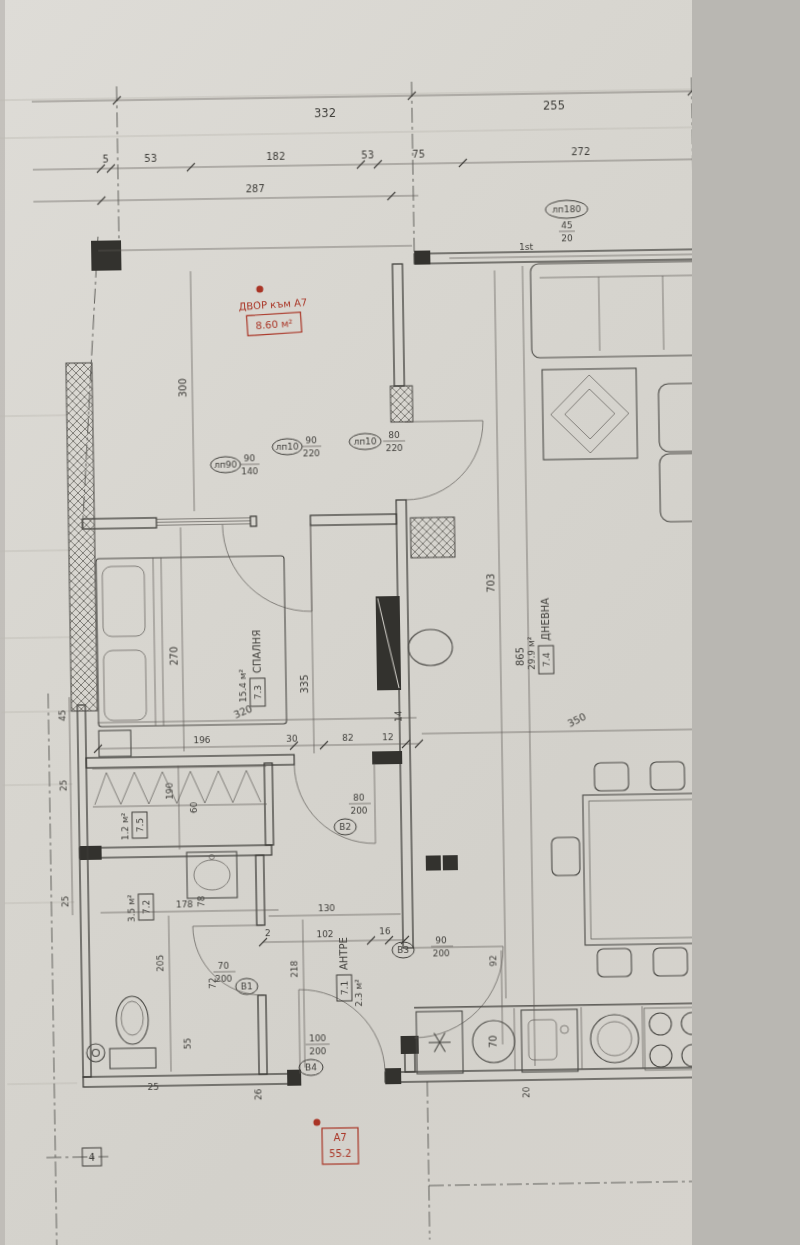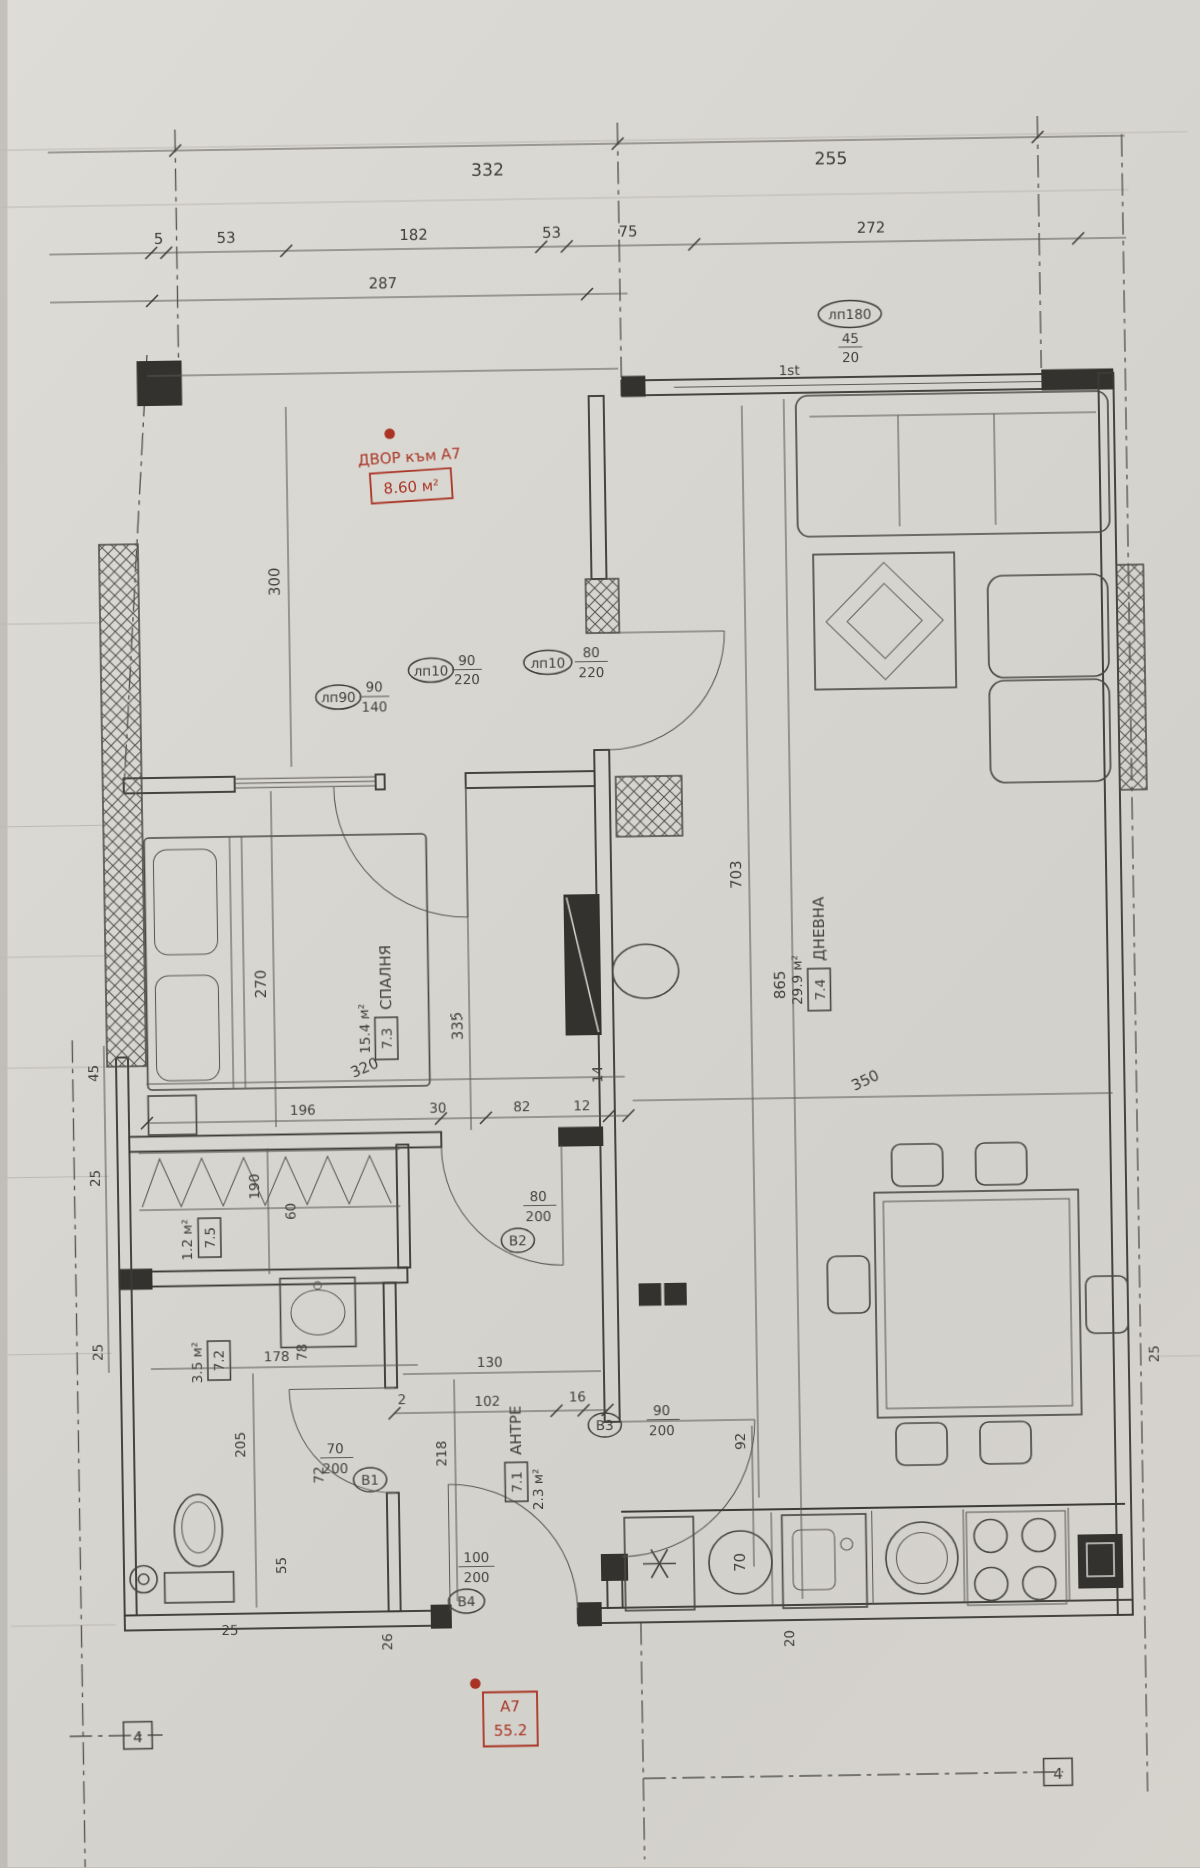--- a/index.html
+++ b/index.html
@@ -1,16 +1,16 @@
 <!DOCTYPE html>
 <html><head>
 <meta charset="utf-8">
 <style>
   html,body{margin:0;padding:0;background:#b9b7b2;}
-  .page{width:800px;height:1245px;position:relative;overflow:hidden;
+  .page{width:692px;height:1245px;position:relative;overflow:hidden;
         background:linear-gradient(130deg,#dedcd7 0%,#d8d6d0 35%,#d3d1cb 70%,#d6d3cd 100%);}
   .scan-edge{position:absolute;left:0;top:0;width:5px;height:100%;background:#aeaca7;opacity:.55;}
   svg{display:block;position:absolute;left:0;top:0;}
   .tilt{filter:blur(.22px);}
   text{font-family:"DejaVu Sans",sans-serif;fill:#403f3b;}
   .t9{font-size:9px}.t10{font-size:10px}.t11{font-size:11.5px}
   .mid{text-anchor:middle}
   .ink{stroke:#4a4945;fill:none;stroke-width:1.1}
   .thin{stroke:#5b5954;fill:none;stroke-width:.7}
   .wall{stroke:#3c3b37;fill:none;stroke-width:1.25}

